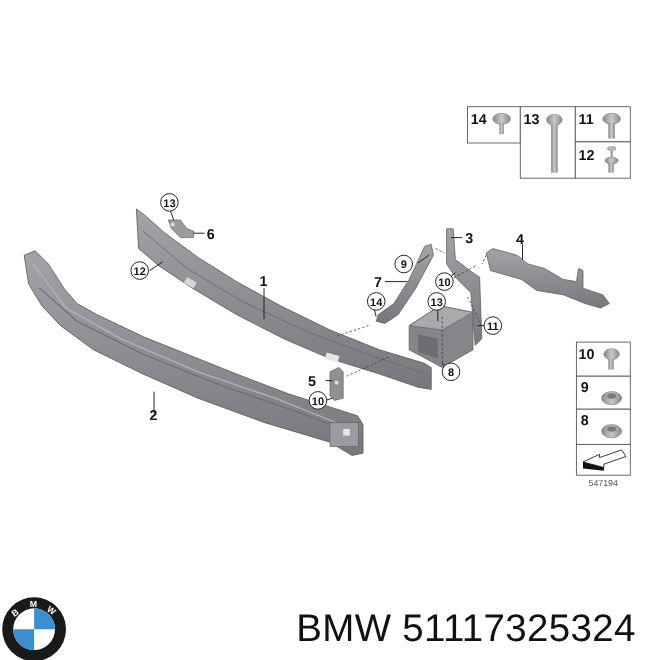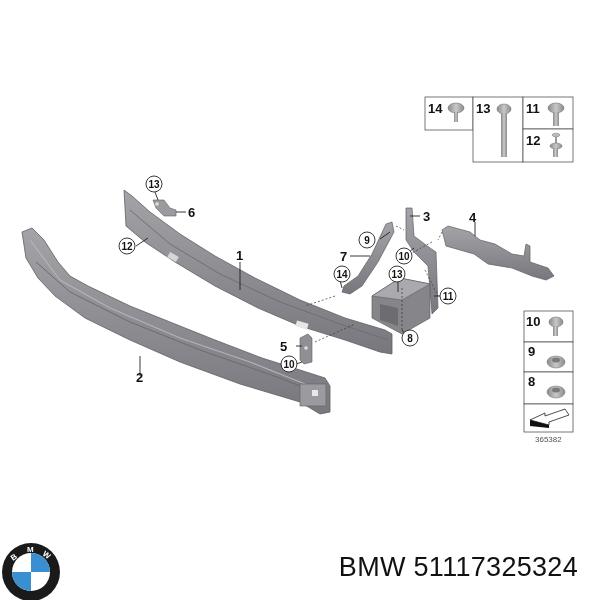--- a/index.html
+++ b/index.html
@@ -3,21 +3,21 @@
 <meta charset="utf-8">
 <style>
   html, body { margin: 0; padding: 0; background: #ffffff; }
   body { width: 600px; height: 600px; position: relative; overflow: hidden; font-family: "Liberation Sans", sans-serif; }
   #diagram { position: absolute; left: 0; top: 0; width: 600px; height: 600px; }
   .callout-num { font-family: "Liberation Sans", sans-serif; font-weight: bold; fill: #111; }
   .circ-text { font-family: "Liberation Sans", sans-serif; font-weight: bold; font-size: 10px; fill: #111; }
   .box-num { font-family: "Liberation Sans", sans-serif; font-weight: bold; font-size: 13px; fill: #111; }
   #caption {
     position: absolute; right: 22px; top: 552px;
-    font-size: 27px; color: #111; letter-spacing: 0.3px;
+    font-size: 35px; color: #111; letter-spacing: 0.3px;
     font-family: "Liberation Sans", sans-serif;
   }
   #logo { position: absolute; left: 0; top: 541px; width: 62px; height: 62px; }
   #diagram-code {
     position: absolute; left: 535px; top: 435px; font-size: 8px; color: #555;
     font-family: "Liberation Sans", sans-serif;
   }
 </style>
 </head>
 <body>
@@ -209,21 +209,21 @@
         <ellipse cx="556" cy="390" rx="4" ry="2.5" fill="#7a7a7a"></ellipse>
       </g>
 
     <g>
       <path d="M530,420 L545,413 L545,416 L565,409 L569,415 L549,422 L549,425 Z" fill="#fff" stroke="#222" stroke-width="0.8"></path>
       <path d="M530,420 L530,426 L549,428 L549,425 Z" fill="#111"></path>
     </g>
   </g>
 </svg>
 
-<div id="diagram-code">365382</div>
+<div id="diagram-code">547194</div>
 
 <svg id="logo" viewBox="0 0 62 62" xmlns="http://www.w3.org/2000/svg">
   <circle cx="31" cy="31" r="29" fill="#1a1a1a"></circle>
   <circle cx="31" cy="31" r="19" fill="#ffffff"></circle>
   <path d="M31,31 L31,12 A19,19 0 0 1 50,31 Z" fill="#3a8fd0"></path>
   <path d="M31,31 L12,31 A19,19 0 0 0 31,50 Z" fill="#3a8fd0"></path>
   <text x="13" y="20" font-size="8" font-weight="bold" fill="#fff" font-family="Liberation Sans, sans-serif" transform="rotate(-35 13 20)">B</text>
   <text x="27" y="11" font-size="8" font-weight="bold" fill="#fff" font-family="Liberation Sans, sans-serif">M</text>
   <text x="42" y="14" font-size="8" font-weight="bold" fill="#fff" font-family="Liberation Sans, sans-serif" transform="rotate(35 42 14)">W</text>
 </svg>

